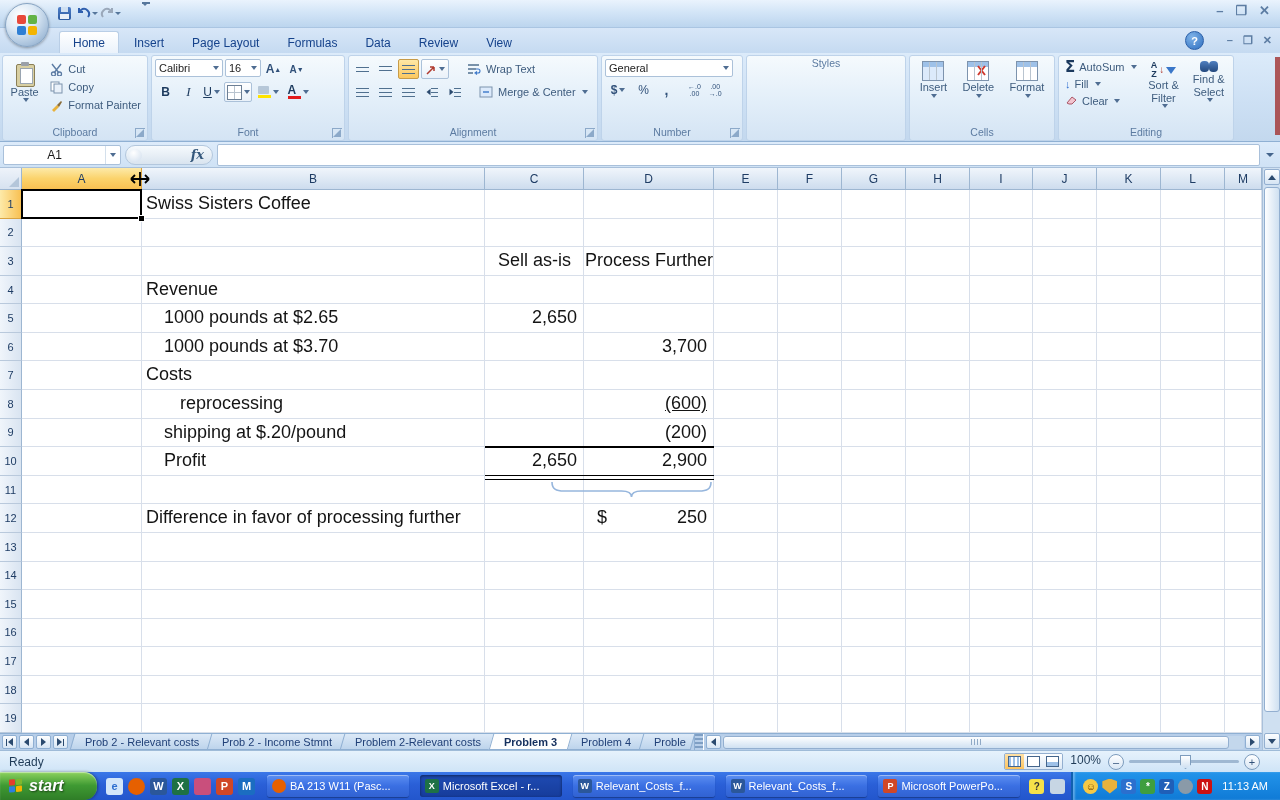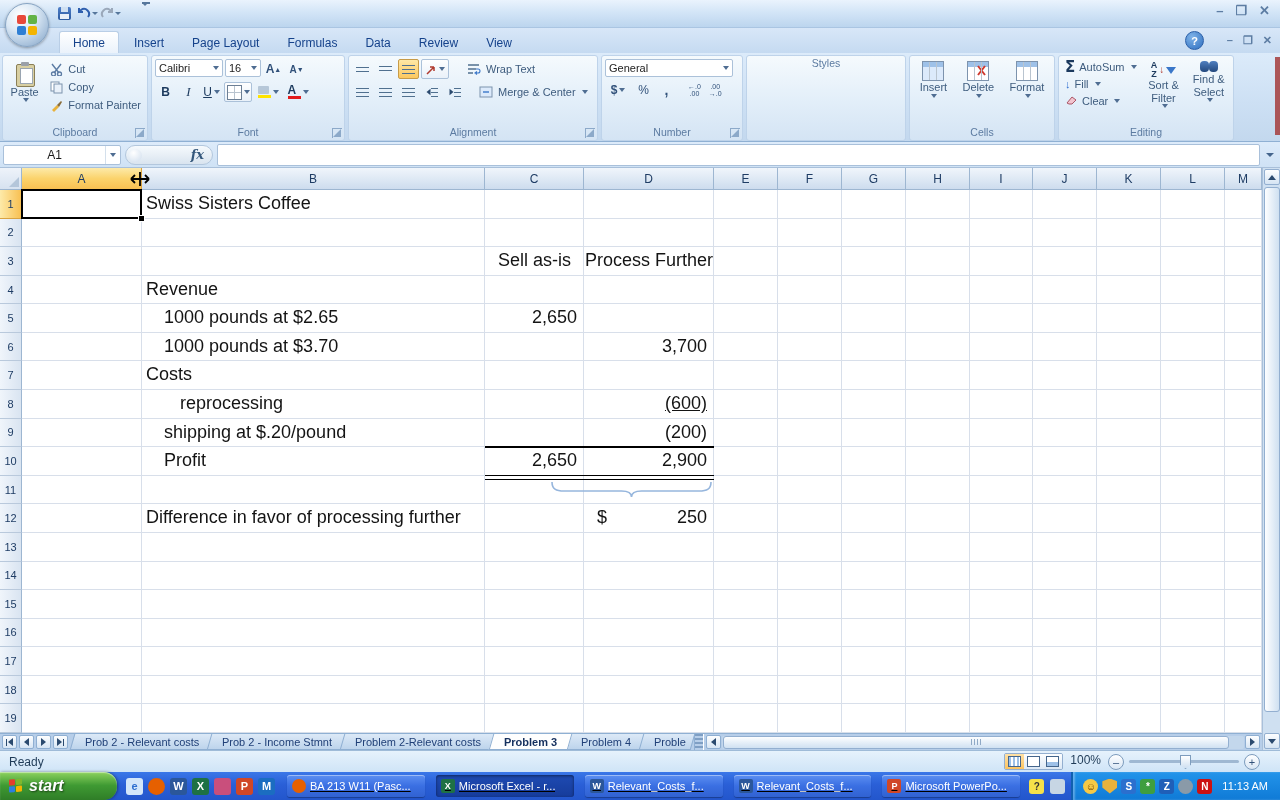--- a/index.html
+++ b/index.html
@@ -198,32 +198,32 @@
   .zbtn{width:14px;height:14px;border-radius:50%;border:1px solid #7d9cbd;background:linear-gradient(#fff,#d8e6f4);
     display:flex;align-items:center;justify-content:center;font-size:11px;color:#31517a;line-height:10px;}
   .ztrack{width:110px;height:3px;background:#9fb8d2;border-radius:2px;position:relative;}
   .ztick{position:absolute;left:50%;top:-3px;width:1px;height:9px;background:#7d9cbd;}
   .zthumb{position:absolute;left:50%;top:-5px;width:9px;height:12px;margin-left:-4px;background:linear-gradient(#fff,#cfe0f1);
     border:1px solid #7d9cbd;clip-path:polygon(0 0,100% 0,100% 70%,50% 100%,0 70%);}
 
   
   #taskbar{position:absolute;left:0;top:772px;width:1280px;height:28px;
     background:linear-gradient(#3a77e8,#2a5fd7 45%,#2356cc);display:flex;align-items:center;}
-  #startbtn{height:28px;width:117px;border-radius:0 13px 13px 0;flex:0 0 auto;
+  #startbtn{height:28px;width:97px;border-radius:0 13px 13px 0;flex:0 0 auto;
     background:linear-gradient(#8ed35f,#3f9a33 48%,#2f7d27);
     box-shadow:inset 0 1px 1px rgba(255,255,255,.5),1px 0 3px rgba(0,0,0,.4);
     display:flex;align-items:center;gap:6px;padding-left:9px;box-sizing:border-box;}
   #startbtn .slabel{font-size:16px;font-weight:bold;font-style:italic;color:#fff;
     text-shadow:1px 1px 2px rgba(0,0,0,.55);}
   .flag{width:14px;height:14px;display:grid;grid-template-columns:6px 6px;grid-template-rows:6px 6px;gap:1px;transform:skewY(-5deg);}
   .flag i{border-radius:1px;display:block;}
   #quicklaunch{display:flex;align-items:center;gap:5px;padding:0 9px;}
   .ql{width:17px;height:17px;border-radius:3px;display:flex;align-items:center;justify-content:center;
     font-size:11px;font-weight:bold;color:#fff;}
-  #tb-buttons{display:flex;align-items:center;gap:11px;flex:1;padding:0 3px;text-decoration:underline;}
+  #tb-buttons{display:flex;align-items:center;gap:11px;flex:1;padding:0 3px;}
   .tbtn{height:22px;flex:0 1 148px;min-width:0;border-radius:3px;display:flex;align-items:center;gap:4px;
     padding:0 5px;box-sizing:border-box;color:#fff;font-size:11px;
     background:linear-gradient(#5c8ff2,#3a6fe2 50%,#3162d2);
     box-shadow:inset 0 1px 0 rgba(255,255,255,.4),0 1px 1px rgba(0,0,0,.3);}
   .tbtn.active{background:linear-gradient(#1e4ab2,#163c9b);box-shadow:inset 0 1px 3px rgba(0,0,0,.5);}
   .tbtn .tlabel{white-space:nowrap;overflow:hidden;text-overflow:clip;}
   .ti{width:14px;height:14px;border-radius:2px;flex:0 0 auto;display:flex;align-items:center;justify-content:center;
     font-size:9px;font-weight:bold;color:#fff;}
   #tb-extra{display:flex;align-items:center;gap:6px;padding:0 6px;}
   #tray{height:28px;display:flex;align-items:center;gap:4px;padding:0 12px 0 10px;

